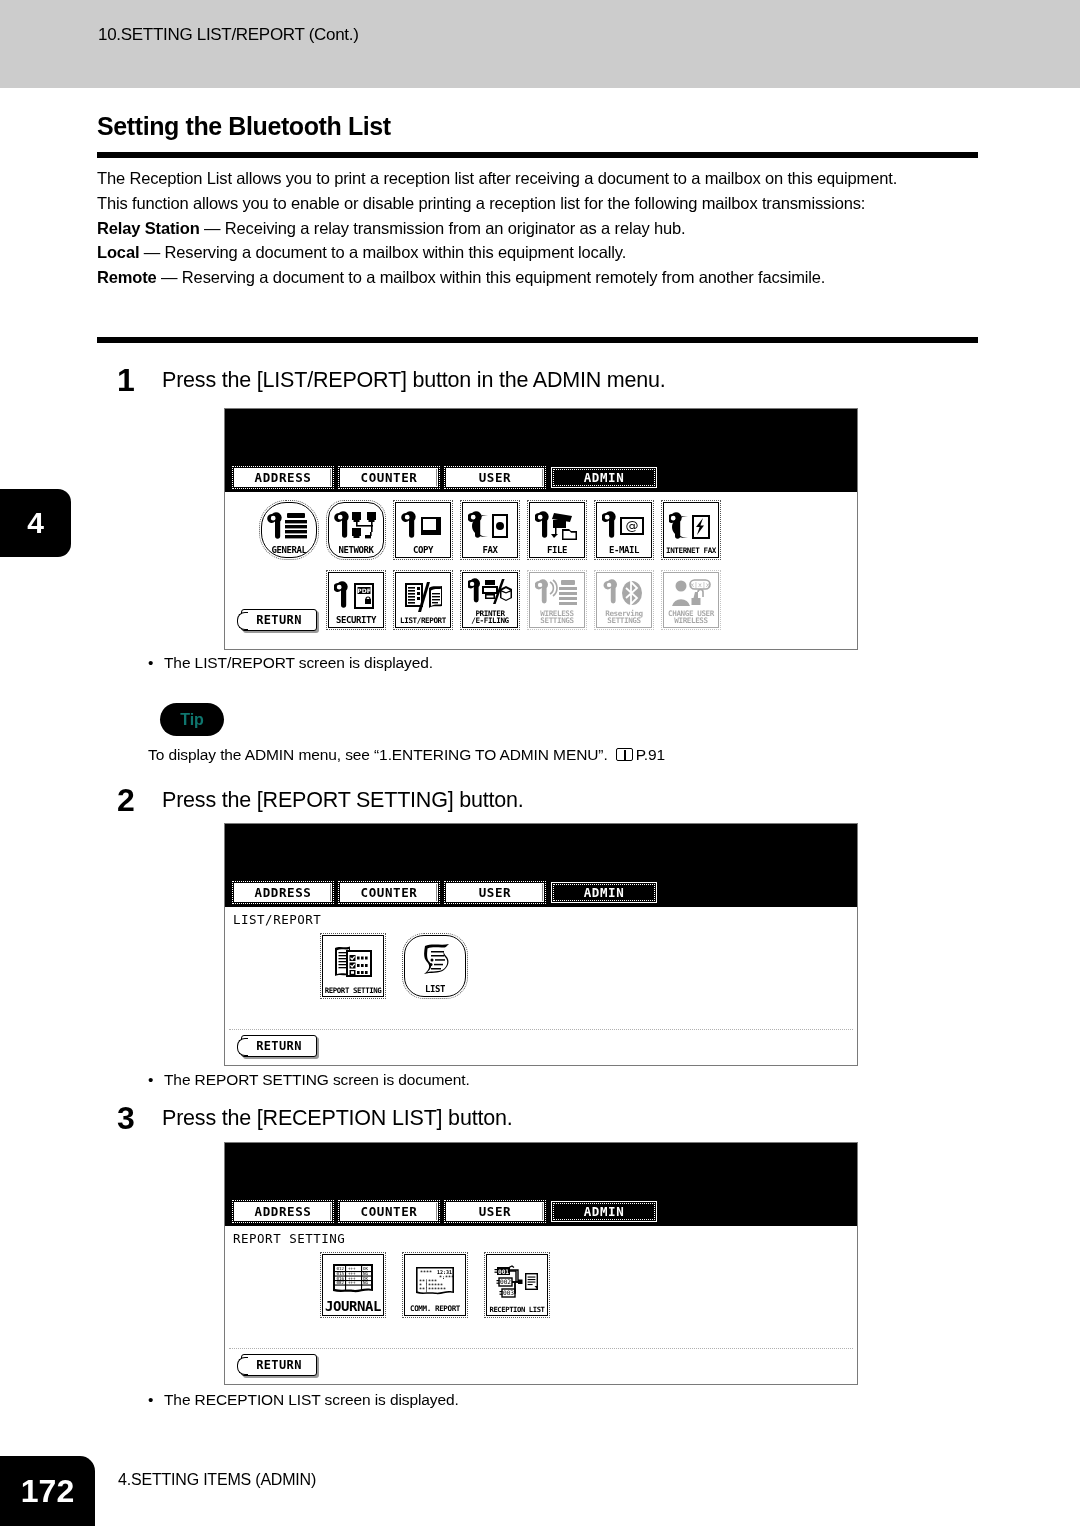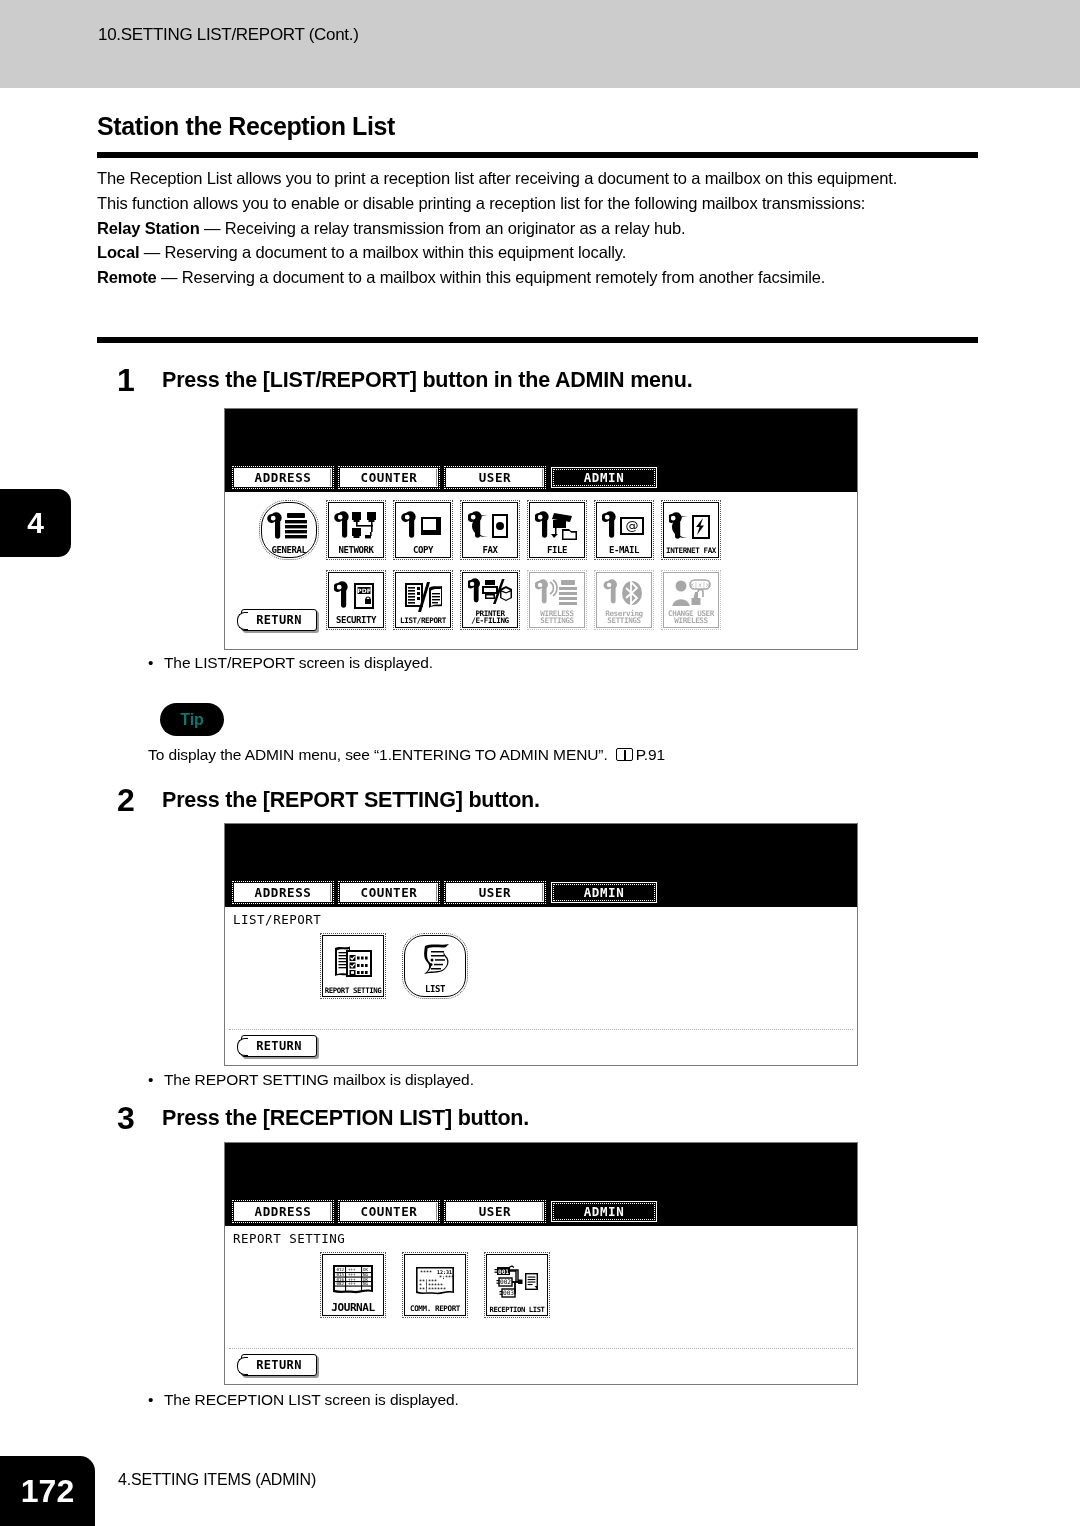--- a/index.html
+++ b/index.html
@@ -88,21 +88,21 @@
     position: absolute;
     left: 0; top: 0;
     font-size: 32px;
     font-weight: 700;
     line-height: 1;
   }
   .step-text {
     position: absolute;
     left: 45px; top: 4px;
     font-size: 21.5px;
-    font-weight: 700;
+    font-weight: 400;
     white-space: nowrap;
     letter-spacing: -0.2px;
   }
 
   
   .note {
     position: absolute;
     font-size: 15.5px;
     letter-spacing: -0.1px;
     white-space: nowrap;
@@ -299,21 +299,21 @@
 </head>
 <body>
 
 <div class="header-band"></div>
 <div class="header-text">10.SETTING LIST/REPORT (Cont.)</div>
 
 <div class="chapter-tab">
   <span>4</span>
 </div>
 
-<div class="section-title">Station the Reception List</div>
+<div class="section-title">Setting the Bluetooth List</div>
 <div class="rule-thick rule-top"></div>
 <div class="rule-thick rule-bot"></div>
 
 <div class="intro">
   <span>The Reception List allows you to print a reception list after receiving a document to a mailbox on this equipment.</span><br>
   <span>This function allows you to enable or disable printing a reception list for the following mailbox transmissions:</span><br>
   <b>Relay Station</b><span> — </span><span>Receiving a relay transmission from an originator as a relay hub.</span><br>
   <b>Local</b><span> — </span><span>Reserving a document to a mailbox within this equipment locally.</span><br>
   <b>Remote</b><span> — </span><span>Reserving a document to a mailbox within this equipment remotely from another facsimile.</span>
 </div>
@@ -342,21 +342,21 @@
             <rect x="18" y="11" width="22" height="3.4"></rect>
             <rect x="18" y="16" width="22" height="3.4"></rect>
             <rect x="18" y="21" width="22" height="3.4"></rect>
             <rect x="18" y="26" width="22" height="3.4"></rect>
           </g>
         </svg>
       </div>
       <div class="lab">GENERAL</div>
     </div>
 
-    <div class="ibtn ibtn-a" style="left:103px; top:10px;">
+    <div class="ibtn ibtn-a" style="left:103px; top:10px;border-radius:16px;">
       <div class="glyph">
         <svg width="44" height="34" viewBox="0 0 44 34">
           <g fill="#000">
             <path d="M5 4 a4.5 4.5 0 1 0 3 7.6 l0 14.5 a2.6 2.6 0 0 0 5.2 0 l0-14.5 A4.5 4.5 0 1 0 5 4 z M6.2 5.8 a2.4 2.4 0 1 1 0 4.8 a2.4 2.4 0 0 1 0-4.8z"></path>
             <rect x="18" y="3" width="9" height="8"></rect>
               <rect x="19.5" y="11" width="6" height="2"></rect>
             <rect x="33" y="3" width="9" height="8"></rect>
               <rect x="34.5" y="11" width="6" height="2"></rect>
             <rect x="18" y="19" width="9" height="8"></rect>
               <rect x="19.5" y="27" width="6" height="2"></rect>
@@ -642,21 +642,21 @@
         </svg>
       </div>
       <div class="lab" style="font-size:9px;">LIST</div>
     </div>
 
     <div class="dotline" style="top:122px;"></div>
     <div class="retbtn" style="left:16px; top:128px;">RETURN</div>
   </div>
 </div>
 
-<div class="note" style="left:148px; top:1071px;"><span class="dot">•</span><span>The REPORT SETTING mailbox is displayed.</span></div>
+<div class="note" style="left:148px; top:1071px;"><span class="dot">•</span><span>The REPORT SETTING screen is document.</span></div>
 
 <div class="step" style="left:117px; top:1102px;">
   <div class="step-num">3</div>
   <div class="step-text">Press the [RECEPTION LIST] button.</div>
 </div>
 
 <div class="lcd" style="left:224px; top:1142px; height:243px;">
   <div class="lcd-black"></div>
   <div class="tabbar">
     <div class="tab" style="left:8px;  width:100px;">ADDRESS</div>
@@ -691,21 +691,21 @@
               <text x="6.5" y="17.5">016</text>
                 <text x="18" y="17.5">+++</text>
                 <text x="33" y="17.5">OK</text>
               <text x="6.5" y="22">082</text>
                 <text x="18" y="22">+++</text>
                 <text x="33" y="22">NG</text>
             </g>
           </g>
         </svg>
       </div>
-      <div class="lab" style="font-size:11px;">JOURNAL</div>
+      <div class="lab" style="font-size:14px;">JOURNAL</div>
     </div>
 
     <div class="ibtn ibtn-b" style="left:179px; top:28px;">
       <div class="glyph">
         <svg width="44" height="34" viewBox="0 0 44 34">
           <g>
             <path d="M3 2 h38 v26 c-6 -2 -12 2 -19 1 c-7 -1 -13 1 -19 -1 z" fill="#000"></path>
             <path d="M4.6 3.6 h34.8 v23 c-5.6 -1.8 -11 1.8 -17.4 0.9 c-6.4 -0.9 -11.8 0.9 -17.4 -0.9 z" fill="#fff"></path>
             <g font-family="DejaVu Sans Mono, monospace" font-size="5" fill="#000" font-weight="bold">
               <text x="7" y="9">****</text>

